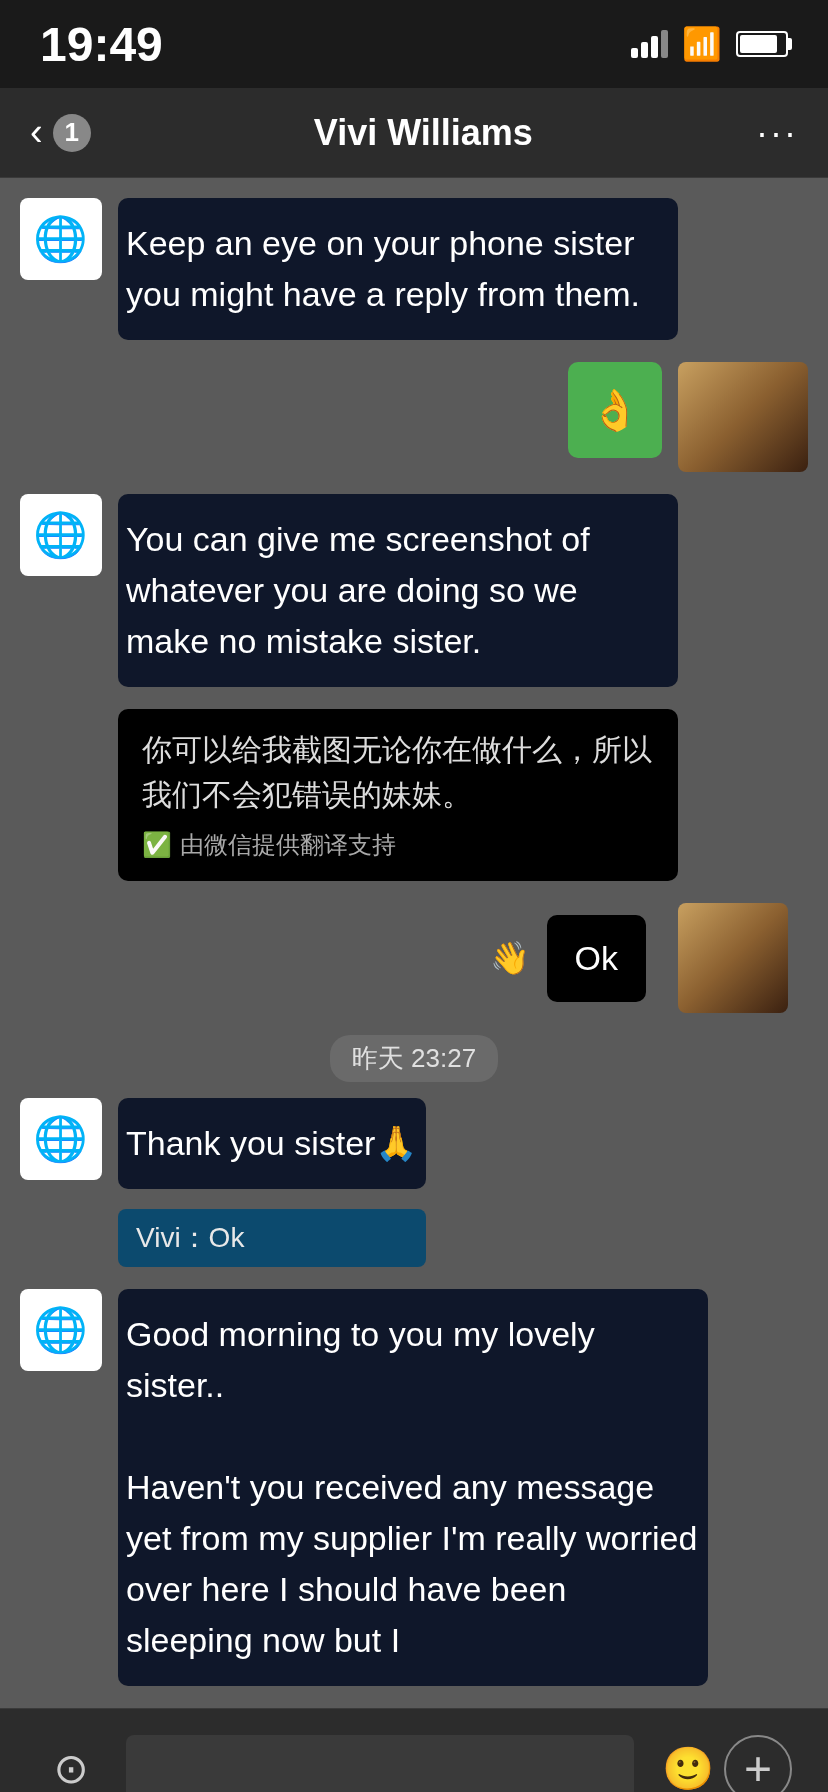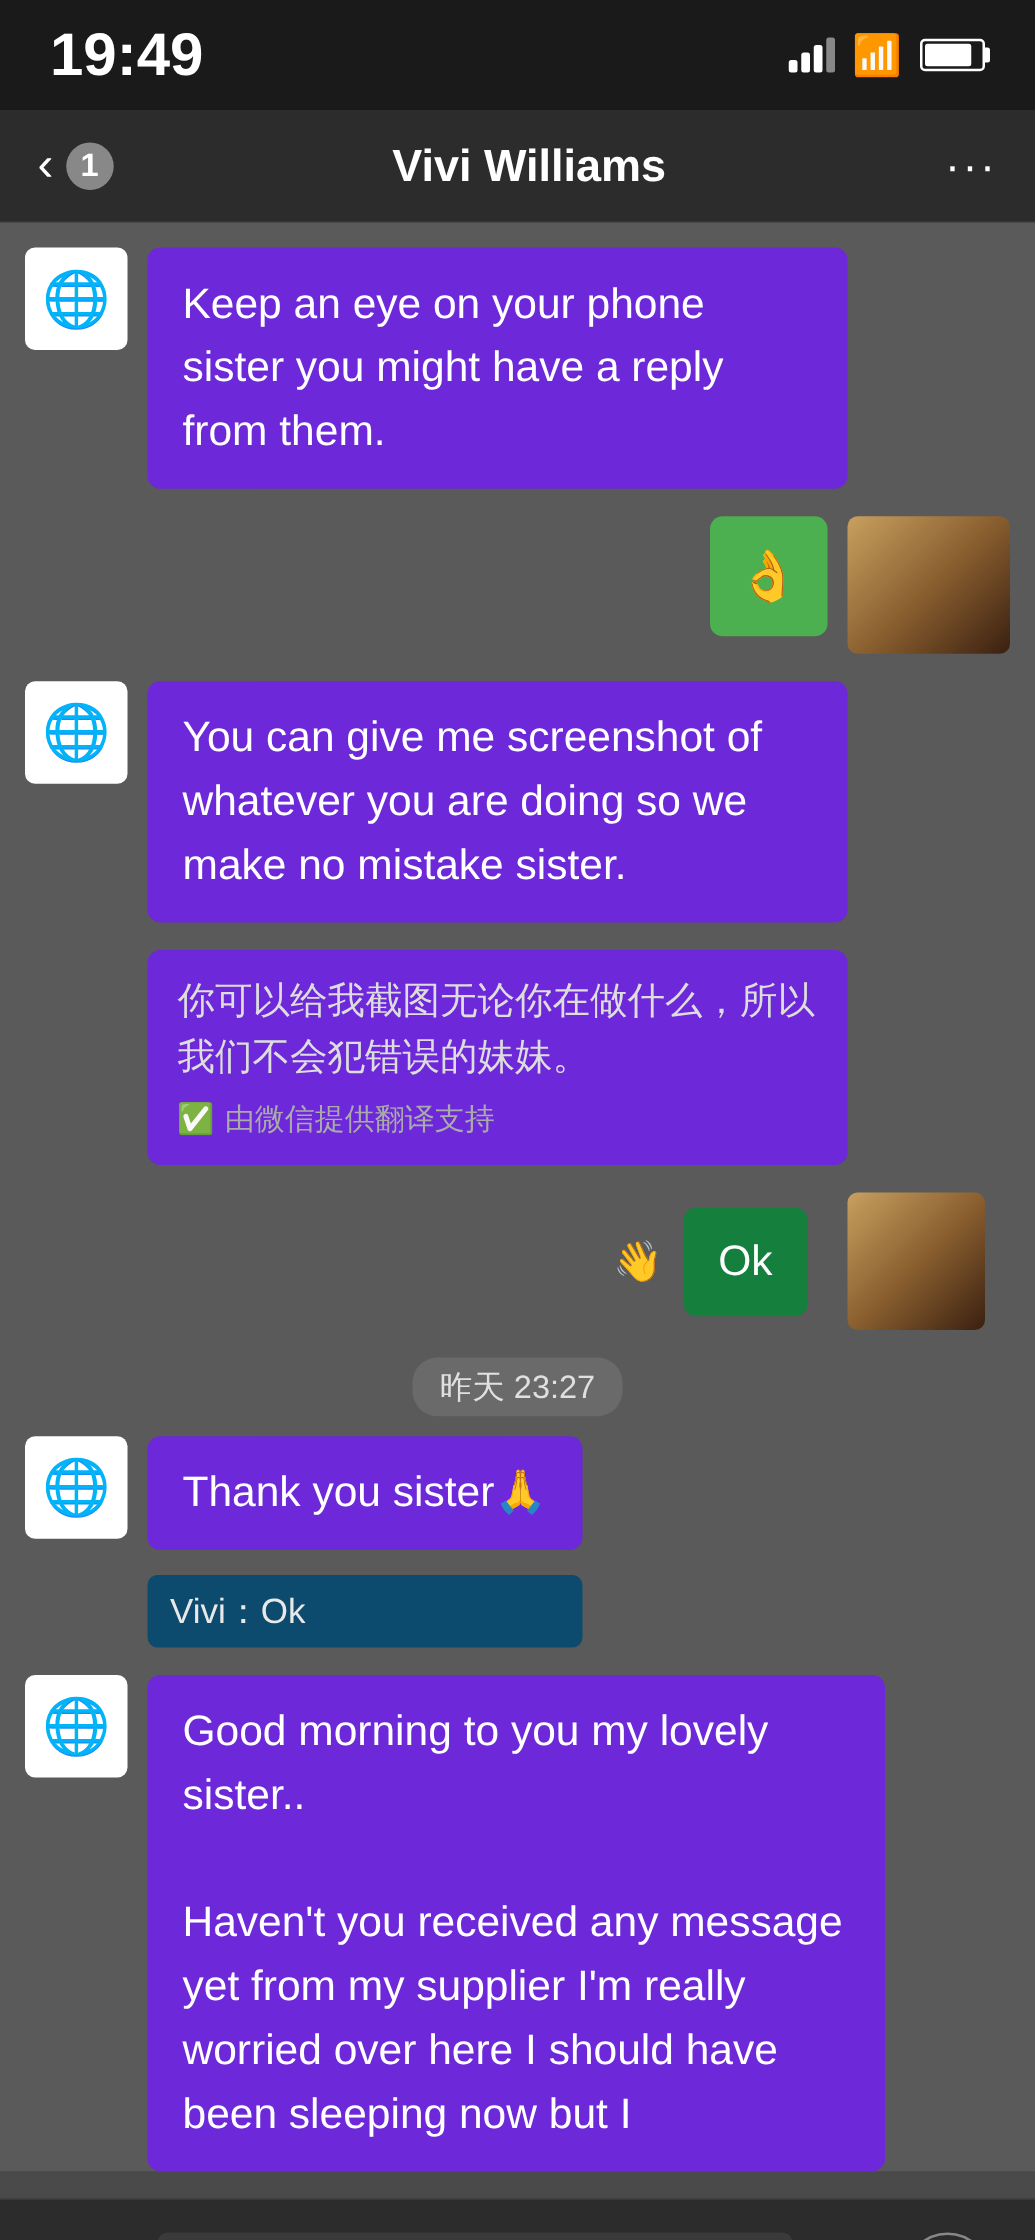--- a/index.html
+++ b/index.html
@@ -142,47 +142,47 @@
       display: flex;
       align-items: center;
       justify-content: center;
       font-size: 44px;
       flex-shrink: 0;
       margin-right: 16px;
     }
 
     
     .bubble {
-      background: #6d28d9;
+      background: #0f172a;
       border-radius: 10px;
-      padding: 20px 28px;
+      padding: 20px 8px;
       max-width: 560px;
       font-size: 34px;
       line-height: 1.5;
       color: #fff;
       position: relative;
     }
     .bubble.green {
       background: #4caf50;
       display: flex;
       align-items: center;
       justify-content: center;
       padding: 18px 22px;
       font-size: 40px;
     }
     .bubble.green-text {
-      background: #15803d;
+      background: #000000;
       padding: 18px 28px;
       font-size: 34px;
       color: #fff;
     }
 
     
     .translate-bubble {
-      background: #6d28d9;
+      background: #000000;
       border-radius: 10px;
       padding: 18px 24px;
       max-width: 560px;
       font-size: 30px;
       line-height: 1.5;
       color: #ddd;
       margin-top: 8px;
       margin-left: 98px;
     }
     .translate-bubble .translate-hint {

